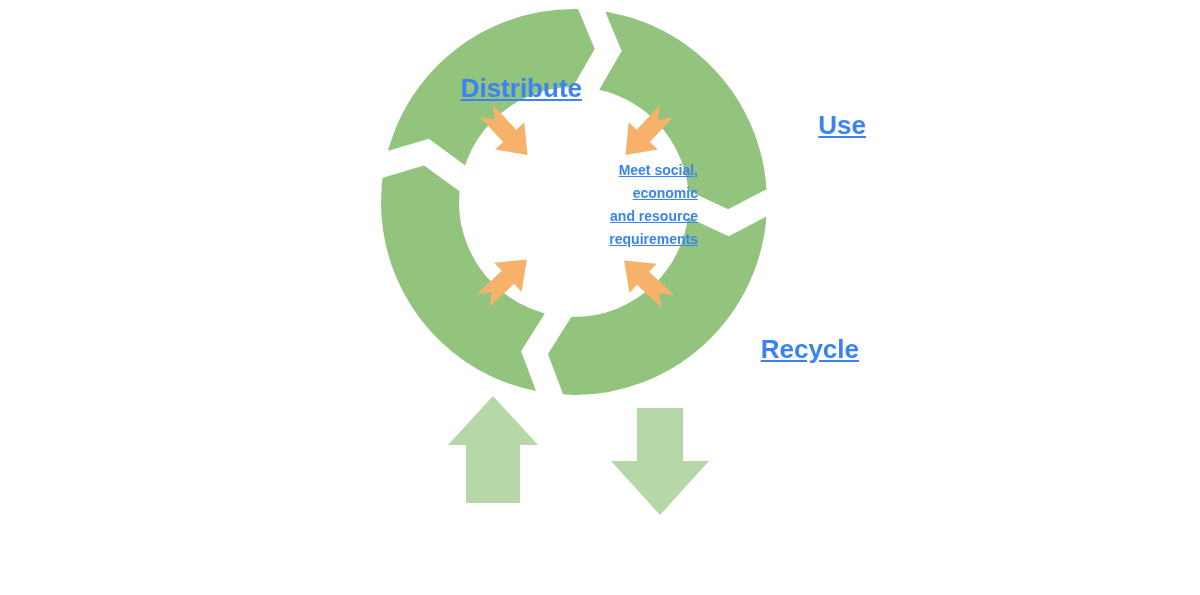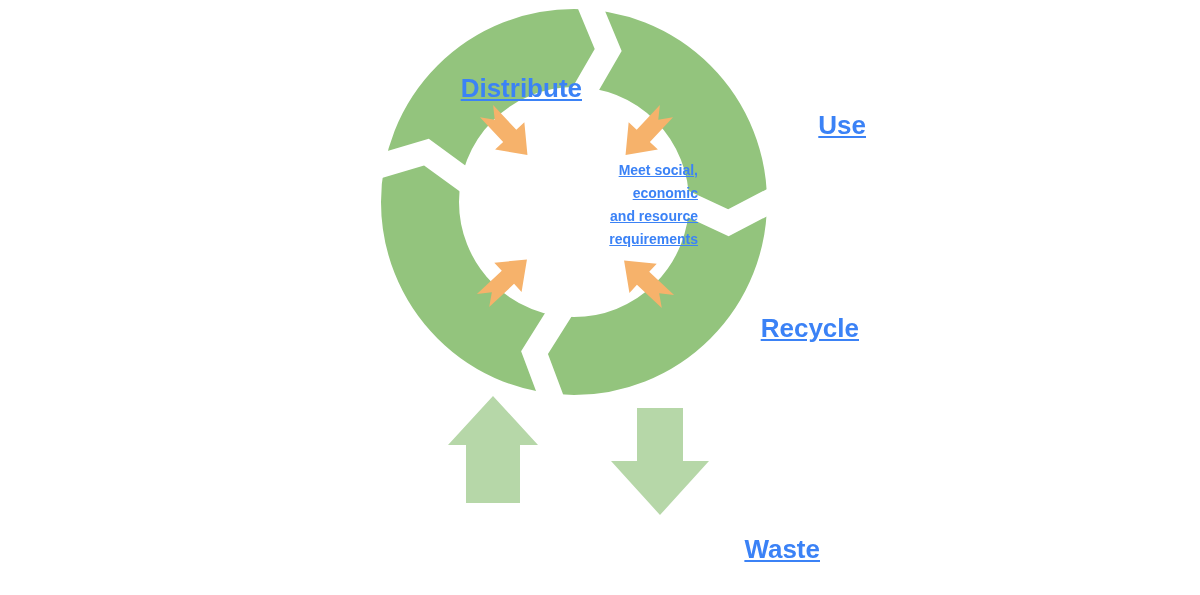--- a/index.html
+++ b/index.html
@@ -15,21 +15,21 @@
   }
   .lbl-stage{width:300px;}
   .lbl-center{
     left:458px;top:159px;width:240px;font-size:14px;line-height:23px;
   }
   .lbl-extract{left:354px;top:521px;width:300px;line-height:30px;}
   .lbl-waste{left:520px;top:534px;width:300px;line-height:30px;}
   .lbl-distribute{left:282px;top:72px;}
   .lbl-use{left:566px;top:72px;margin-top:37px;}
   .lbl-produce{left:293px;top:315px;}
-  .lbl-recycle{left:559px;top:312px;}
+  .lbl-recycle{left:559px;top:333px;}
 </style>
 </head>
 <body>
 
 <div class="diagram">
 
   <svg class="shapes" width="1200" height="595" viewBox="0 0 1200 595">
 
     <circle cx="574" cy="202" r="154" fill="none" stroke-width="78" stroke="#93c47d"></circle>
 
@@ -50,14 +50,13 @@
 
   <div class="lbl lbl-stage lbl-distribute">Distribute</div>
   <div class="lbl lbl-stage lbl-use">Use</div>
   <div class="lbl lbl-stage lbl-recycle">Recycle</div>
 
   <div class="lbl lbl-center">Meet social,
 economic
 and resource
 requirements</div>
 
-  <div class="lbl lbl-waste">Waste</div>
 </div>
 
 </body></html>

